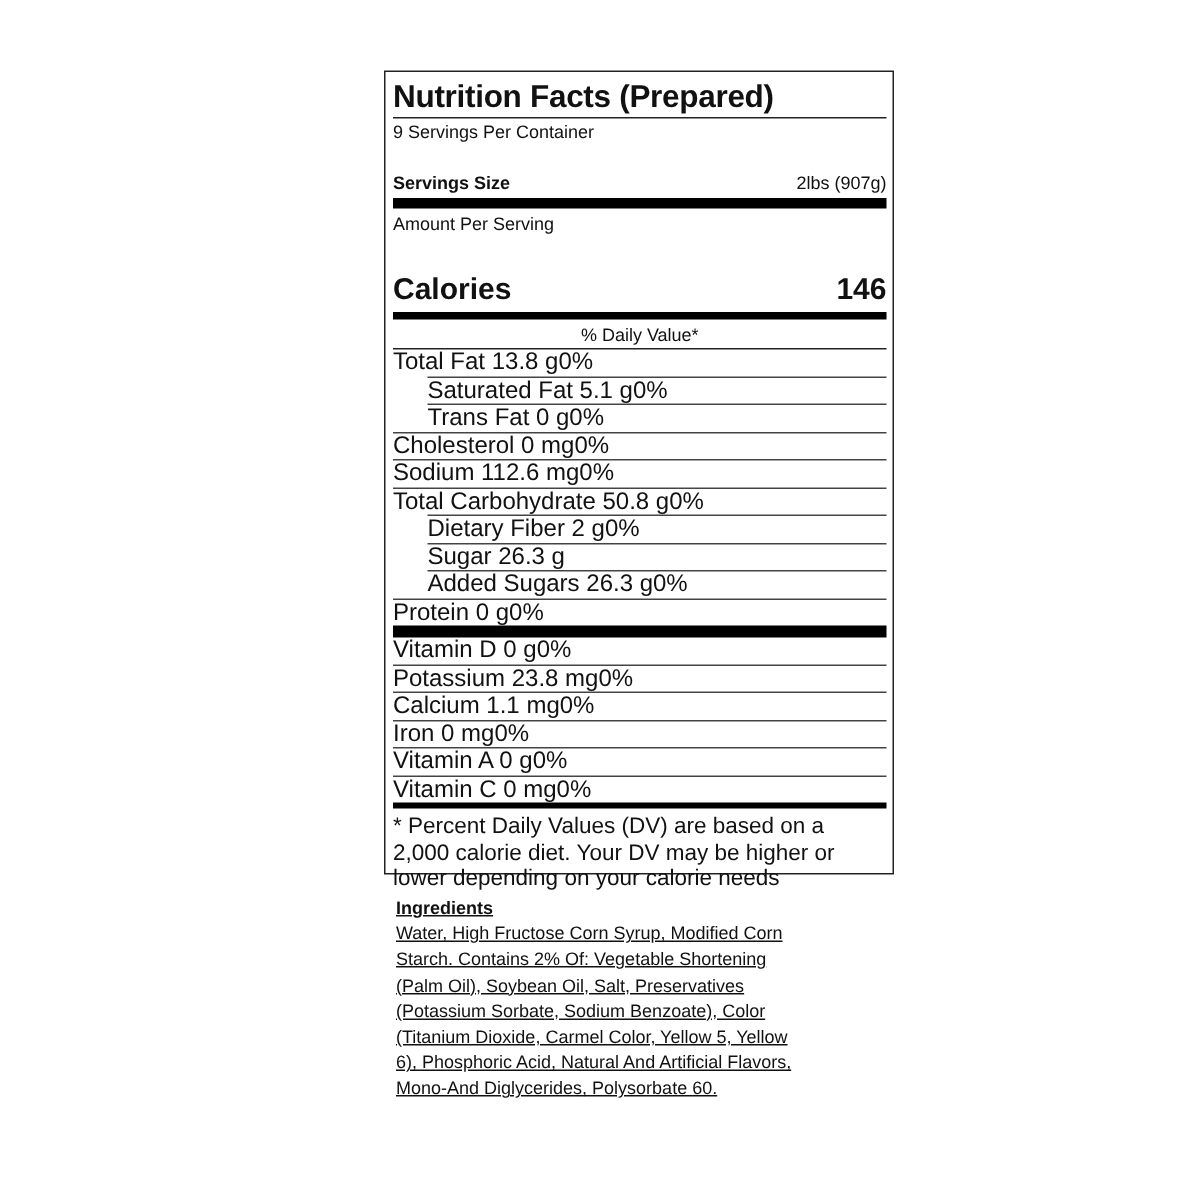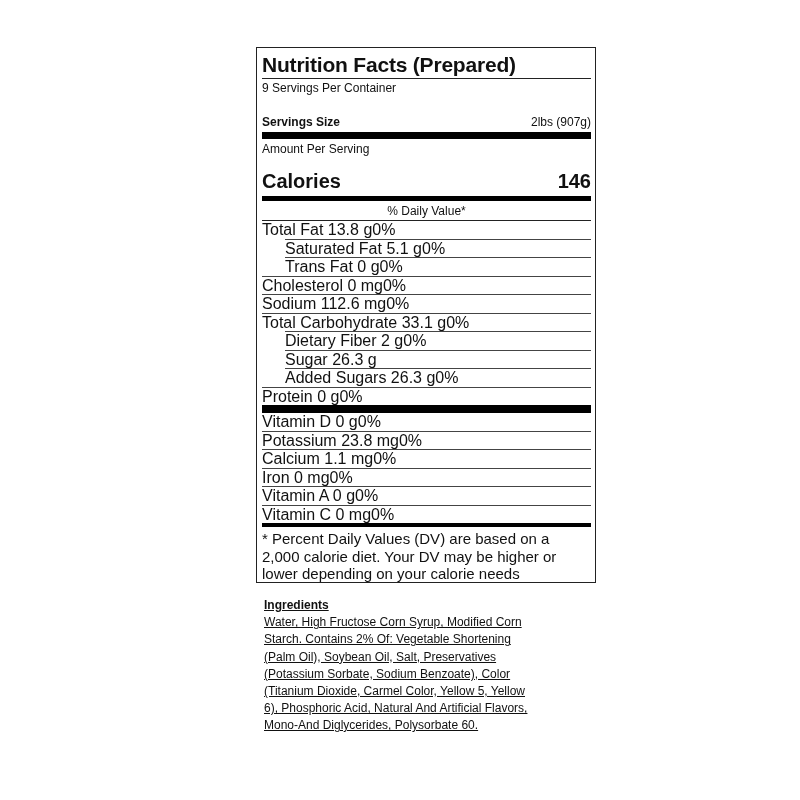--- a/index.html
+++ b/index.html
@@ -12,21 +12,21 @@
   .title { font-size: 21px; font-weight: bold; line-height: 26px; margin-top: 4px; letter-spacing: -0.2px; }
   .rule1 { border-top: 1px solid #222; }
   .servings { font-size: 12px; line-height: 16px; margin-top: 1px; }
   .size-row { display: flex; justify-content: space-between; font-size: 12px; line-height: 16px; margin-top: 18px; }
   .size-row .k { font-weight: bold; }
   .bar7 { height: 7px; background: #000; margin-top: 2px; }
   .bar5 { height: 5px; background: #000; }
   .bar8 { height: 8px; background: #000; }
   .bar4 { height: 4px; background: #000; }
   .aps { font-size: 12px; line-height: 16px; margin-top: 2px; }
-  .cal-row { display: flex; justify-content: space-between; font-size: 20px; font-weight: bold; line-height: 24px; margin-top: 12px; padding-bottom: 3px; gap: 40px; }
+  .cal-row { display: flex; justify-content: space-between; font-size: 20px; font-weight: bold; line-height: 24px; margin-top: 24px; padding-bottom: 3px; gap: 40px; }
   .dv-head { text-align: center; font-size: 12px; line-height: 17px; border-bottom: 1px solid #222; padding-top: 2px; }
   .row { display: flex; justify-content: flex-start; font-size: 16px; line-height: 17.5px; border-top: 1px solid #444; }
   .row.first { border-top: none; }
   .row.indent { margin-left: 23px; }
   .foot { font-size: 15px; line-height: 17.5px; padding-top: 3px; }
   .ingredients { position: absolute; left: 264px; top: 597px; width: 270px; font-size: 12px; line-height: 17.2px; text-decoration: underline; }
   .ingredients .h { font-weight: bold; }
 </style>
 </head>
 <body>
@@ -64,21 +64,21 @@
         </div>
         <div class="row">
           <span>Cholesterol 0 mg</span>
           <span>0%</span>
         </div>
         <div class="row">
           <span>Sodium 112.6 mg</span>
           <span>0%</span>
         </div>
         <div class="row">
-          <span>Total Carbohydrate 33.1 g</span>
+          <span>Total Carbohydrate 50.8 g</span>
           <span>0%</span>
         </div>
         <div class="row indent">
           <span>Dietary Fiber 2 g</span>
           <span>0%</span>
         </div>
         <div class="row indent">
           <span>Sugar 26.3 g</span>
           <span></span>
         </div>

